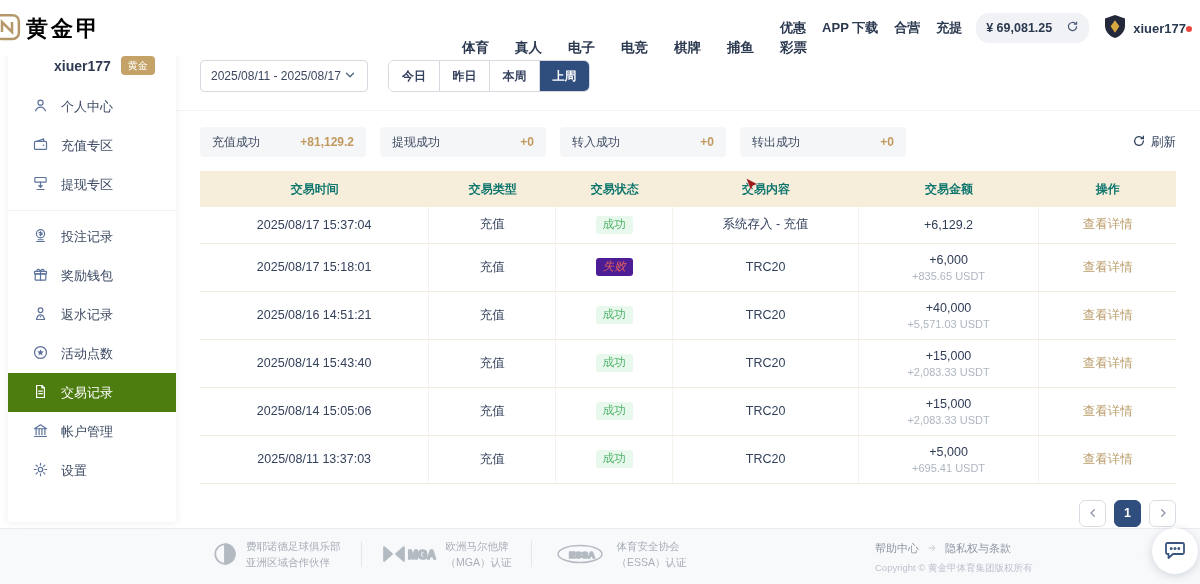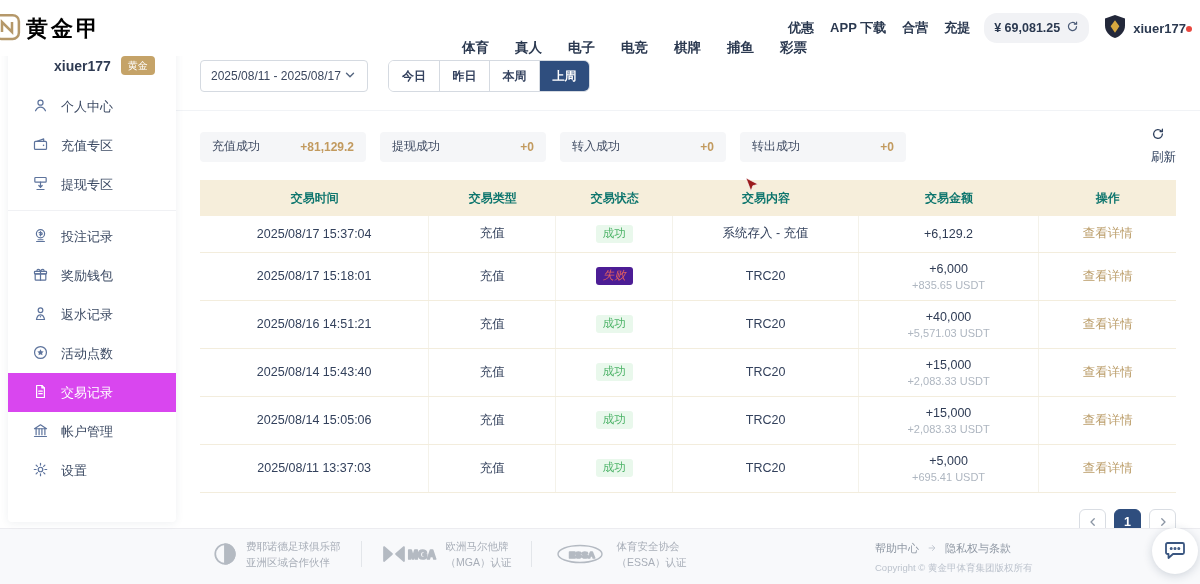--- a/index.html
+++ b/index.html
@@ -11,51 +11,51 @@
   }
   
   .header { position:absolute; top:0; left:0; right:0; height:56px; background:#fff; z-index:5; }
   .logo { position:absolute; left:-8px; top:12px; display:flex; align-items:center; gap:4px; }
   .logo svg { width:30px; height:30px; }
   .logo-text { font-size:22px; font-weight:bold; color:#000000; letter-spacing:3px; }
   .top-nav { position:absolute; left:462px; top:0; height:56px; display:flex; align-items:center; gap:26px; }
   .top-nav .nav-item { font-size:13.5px; font-weight:bold; color:#2b3950; cursor:pointer; white-space:nowrap;margin-top:39px; }
   .header-right { position:absolute; right:8px; top:0; height:56px; display:flex; align-items:center; gap:14px; }
   .quick-link { font-size:13px; font-weight:bold; color:#2b3950; cursor:pointer; white-space:nowrap; }
-  .balance-pill { display:flex; align-items:center; gap:6px; background:#f1f2f5; border-radius:13px; padding:7px 10px; font-size:12.5px; font-weight:bold; color:#2b3950; cursor:pointer; }
+  .balance-pill { display:flex; align-items:center; gap:14px; background:#f1f2f5; border-radius:13px; padding:7px 10px; font-size:12.5px; font-weight:bold; color:#2b3950; cursor:pointer; }
   .balance-pill svg { width:13px; height:13px; color:#4a5a76; }
   .user-chip { display:flex; align-items:center; gap:6px; cursor:pointer; position:relative; padding-right:6px; }
   .user-chip svg { width:24px; height:26px; }
   .user-chip .uname { font-size:13px; font-weight:bold; color:#2b3950; }
   .user-chip .dot { position:absolute; right:0; top:12px; width:6px; height:6px; border-radius:50%; background:#e8483f; }
   
   .sidebar { position:absolute; left:8px; top:40px; width:168px; height:482px; background:#fff; border-radius:4px; box-shadow:0 1px 8px rgba(40,60,90,.08); padding-top:12px; z-index:4; }
   .side-user { display:flex; align-items:center; gap:10px; padding:4px 0 12px 46px; }
   .side-user .name { font-size:14px; font-weight:bold; color:#2e3a52; }
   .level-badge { background:#c5a368; color:#fff; font-size:10px; padding:2.5px 7px; border-radius:4px; }
   .side-item { display:flex; align-items:center; gap:12px; height:39px; padding-left:24px; cursor:pointer; color:#3c4a63; font-size:13px; }
   .side-item svg { width:17px; height:17px; color:#5d739c; flex:none; }
-  .side-item.active { background:#d946ef; color:#fff; }
+  .side-item.active { background:#4d7c0f; color:#fff; }
   .side-item.active svg { color:#fff; }
   .side-divider { height:1px; background:#f0f1f4; margin:6px 0; }
   .msg-badge { background:#e8483f; color:#fff; font-size:10px; font-weight:bold; padding:2px 6px; border-radius:9px; line-height:1; }
   
   .main { position:absolute; left:176px; top:40px; width:1024px; }
   .filter-row { display:flex; align-items:center; gap:20px; padding:20px 24px 18px; border-bottom:1px solid #f1f3f6; }
   .date-select { width:168px; height:32px; border:1px solid #d5dae1; border-radius:4px; display:flex; align-items:center; justify-content:space-between; padding:0 10px; font-size:12px; color:#3b475e; cursor:pointer; background:#fff; }
   .date-select svg { width:14px; height:14px; color:#54657f; }
   .range-group { display:flex; border:1px solid #d5dae1; border-radius:6px; overflow:hidden; height:32px; }
   .range-btn { min-width:50px; padding:0 12px; display:flex; align-items:center; justify-content:center; font-size:12px; font-weight:bold; color:#33415e; background:#fff; border:none; border-left:1px solid #d5dae1; cursor:pointer; font-family:inherit; }
   .range-btn:first-child { border-left:none; }
   .range-btn.active { background:#2f4e7e; color:#fff; }
   .summary-row { display:flex; align-items:center; gap:14px; padding:16px 24px 0; }
   .chip { width:166px; height:30px; background:#f5f6f8; border-radius:4px; display:flex; align-items:center; justify-content:space-between; padding:0 12px; }
   .chip .lbl { font-size:12px; color:#3e4a61; }
   .chip .val { font-size:12px; font-weight:bold; color:#c29a5e; }
-  .refresh-btn { margin-left:auto; display:flex; align-items:flex-start; gap:5px; font-size:12.5px; color:#31425f; cursor:pointer;flex-direction:column; }
+  .refresh-btn { margin-left:auto; display:flex; align-items:flex-start; gap:5px; font-size:12.5px; color:#31425f; cursor:pointer; }
   .refresh-btn svg { width:14px; height:14px; color:#31425f; }
   
   .table { margin:14px 24px 0; }
   .t-head { display:flex; background:#f6eedb; height:36px; align-items:center; }
   .t-head .cell { font-size:12px; font-weight:bold; color:#0f766e; }
   .cell { text-align:center; }
   .c-time{width:23.5%} .c-type{width:13%} .c-status{width:12%} .c-content{width:19%} .c-amount{width:18.5%} .c-action{width:14%}
   .t-row { display:flex; align-items:center; border-bottom:1px solid #f3eddd; }
   .t-row .cell { padding:9px 4px; font-size:12.5px; color:#33415c; border-right:1px solid #f4f2ea; align-self:stretch; display:flex; flex-direction:column; justify-content:center; }
   .t-row .cell:last-child { border-right:none; }

